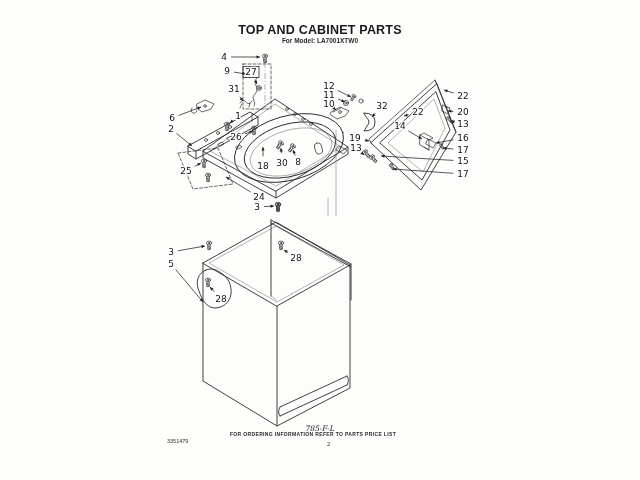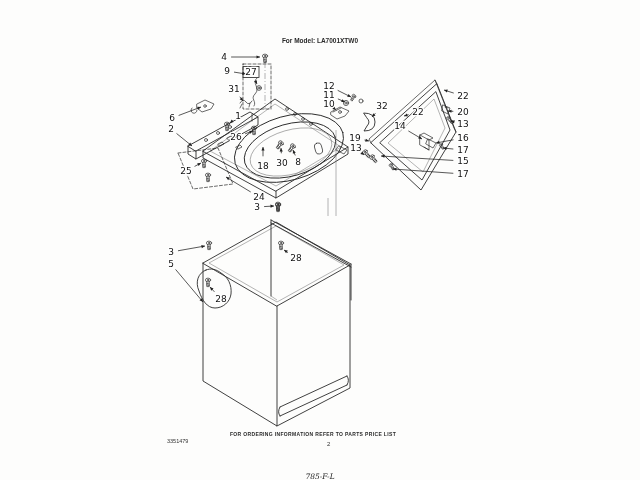--- a/index.html
+++ b/index.html
@@ -6,39 +6,40 @@
   .page{position:relative;width:640px;height:480px;background:#fdfdfc;overflow:hidden;
         font-family:"Liberation Sans",sans-serif;color:#1a1a1a;}
   .title{position:absolute;top:23px;left:0;right:0;text-align:center;
          font-size:12.5px;font-weight:bold;letter-spacing:.2px;}
   .subtitle{position:absolute;top:37px;left:0;right:0;text-align:center;
             font-size:6.5px;font-weight:bold;color:#2a2a2a;}
   .footer-note{position:absolute;top:431px;left:113px;width:400px;text-align:center;
                font-size:5px;font-weight:bold;letter-spacing:.35px;color:#2a2a2a;}
   .doc-number{position:absolute;top:438px;left:167px;font-size:5.5px;color:#333;}
   .page-number{position:absolute;top:441px;left:327px;font-size:6px;color:#333;}
-  .plate-code{position:absolute;top:472px;left:287px;width:66px;text-align:center;
+  .plate-code{position:absolute;top:424px;left:287px;width:66px;text-align:center;
               font-size:7.5px;font-style:italic;font-family:"DejaVu Serif",serif;color:#222;}
   svg.diagram{position:absolute;left:0;top:0;}
   .ink{stroke:#2b2b2b;fill:none;stroke-width:.9;stroke-linejoin:round;stroke-linecap:round;}
   .ink2{stroke:#2b2b2b;fill:none;stroke-width:.7;stroke-linejoin:round;stroke-linecap:round;}
   .lt{stroke:#777;fill:none;stroke-width:.55;}
   .dash{stroke-dasharray:3,2;}
   .dashdot{stroke-dasharray:6,2,1,2;}
   .co-line{stroke:#222;stroke-width:.75;fill:none;}
   .co-head{fill:#222;stroke:none;}
   .co-label{font-family:"DejaVu Sans",sans-serif;font-size:9px;fill:#111;
             paint-order:stroke;stroke:#ffffff;stroke-width:2.5px;stroke-linejoin:round;}
   .co-box{fill:none;stroke:#222;stroke-width:.8;}
 </style>
 </head>
 <body>
 
 <div class="page">
 
+  <div class="title">TOP AND CABINET PARTS</div>
   <div class="subtitle">For Model: LA7001XTW0</div>
 
   <svg class="diagram" width="640" height="480" viewBox="0 0 640 480">
     <defs>
       <g id="screw-glyph">
         <ellipse cx="0" cy="0" rx="2.6" ry="1.9" class="ink2"></ellipse>
         <circle cx="0" cy="0" r=".7" class="ink2"></circle>
         <path d="M-1.2,1.8 L-1.2,6.6 L1.2,6.6 L1.2,1.8 M-1.2,3.4 L1.2,4 M-1.2,4.9 L1.2,5.5" class="ink2"></path>
       </g>
     </defs>

